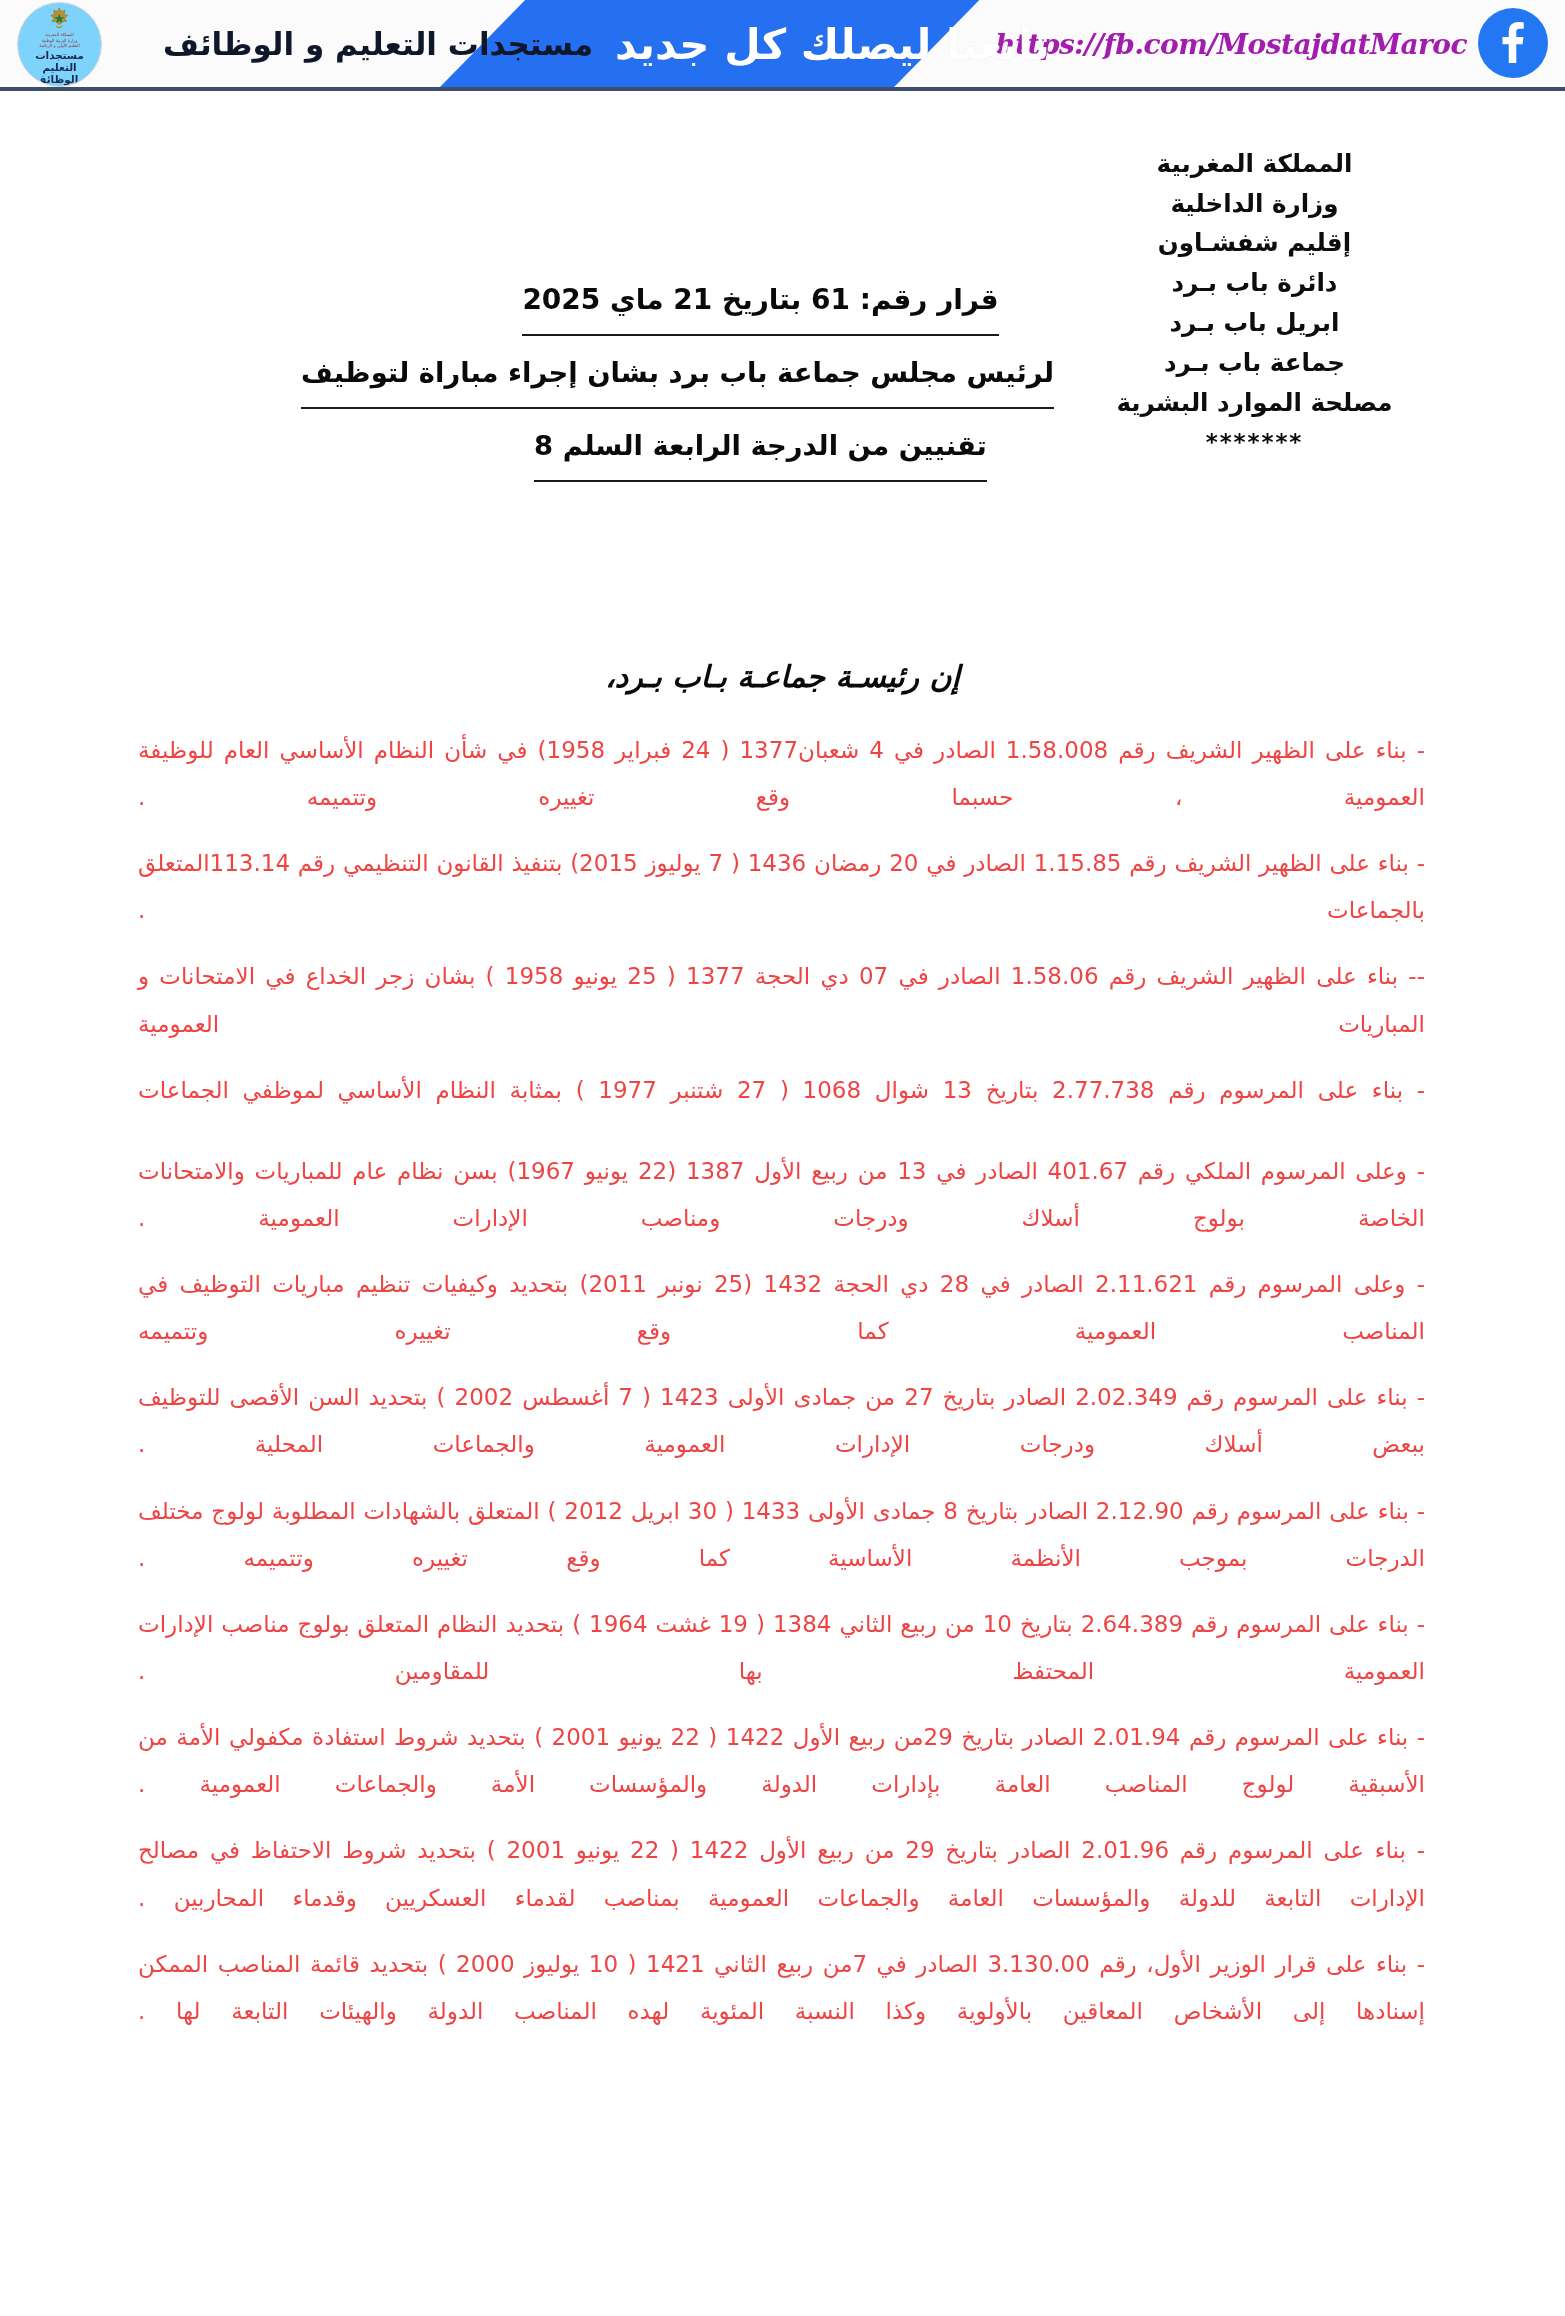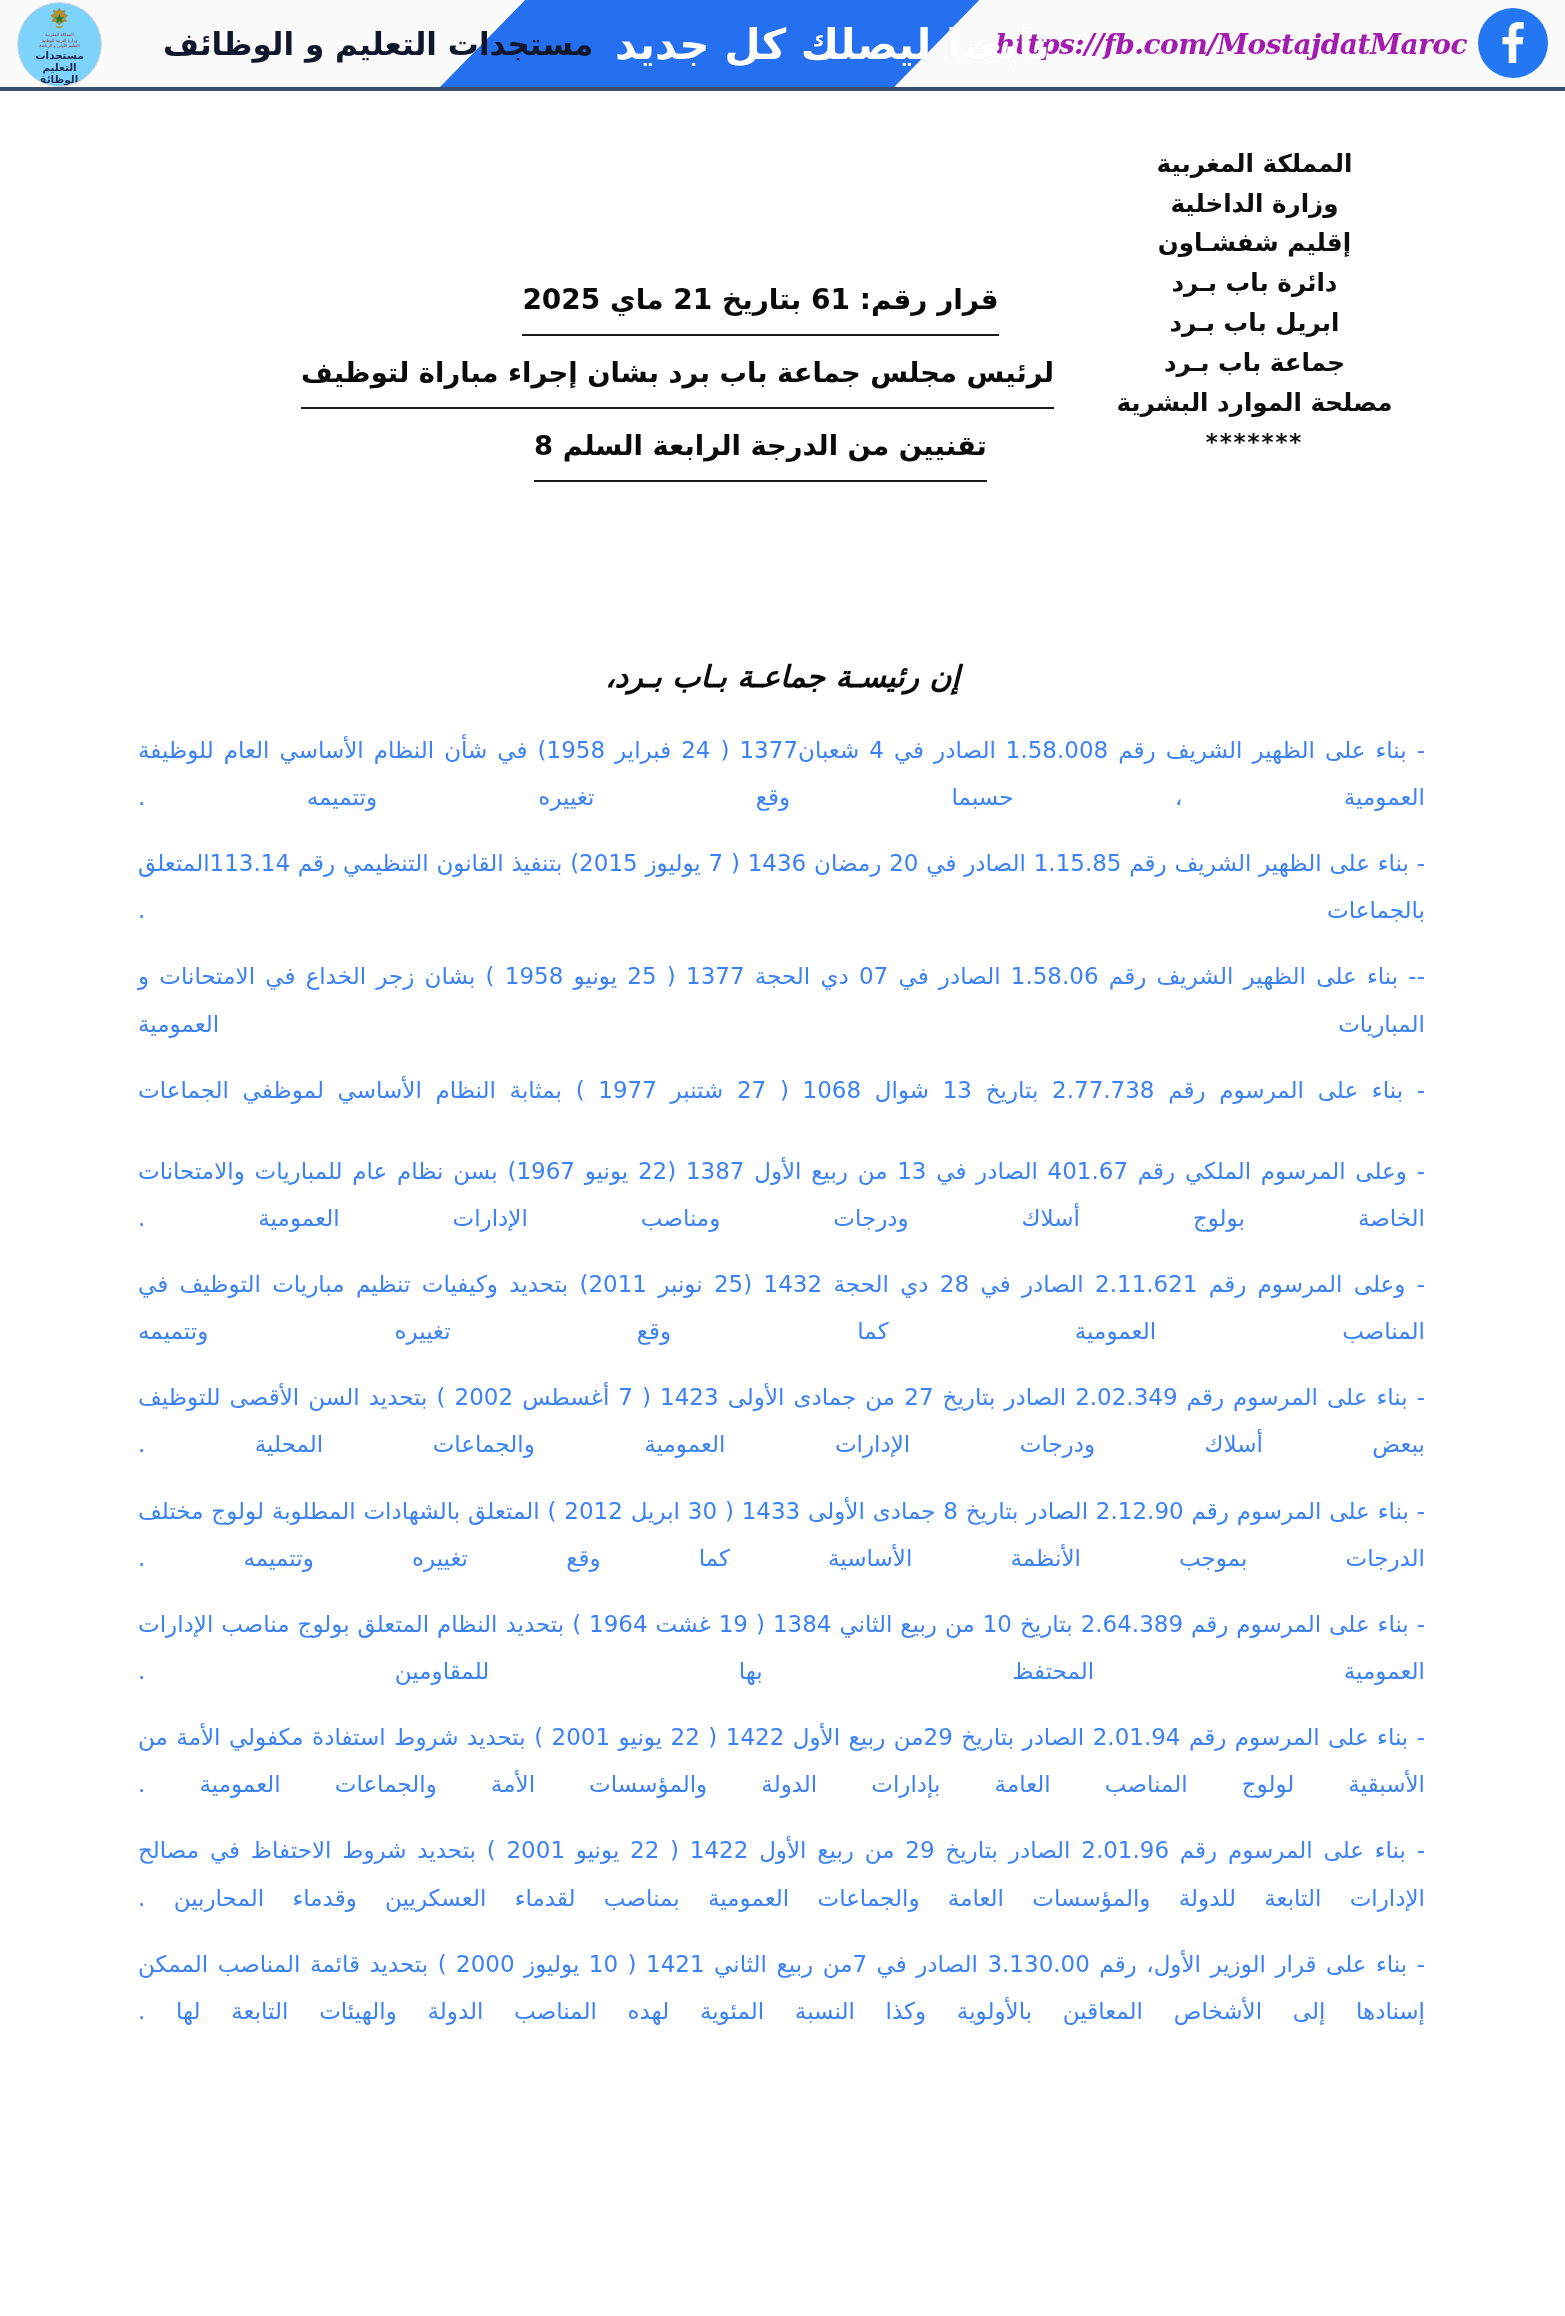--- a/index.html
+++ b/index.html
@@ -196,21 +196,21 @@
   
   .body-text {
     position: absolute;
     top: 636px;
     right: 140px;
     width: 1287px;
   }
   .clause {
     font-size: 23px;
     line-height: 2.05;
-    color: #3b82f6;
+    color: #ef4444;
     text-align: justify;
     text-align-last: justify;
     margin: 0 0 19px 0;
     font-weight: 500;
     direction: rtl;
   }
   .clause.gap-before { margin-top: 34px; }
   .clause.tight { margin-bottom: 13.2px; }
 </style>
 </head>

